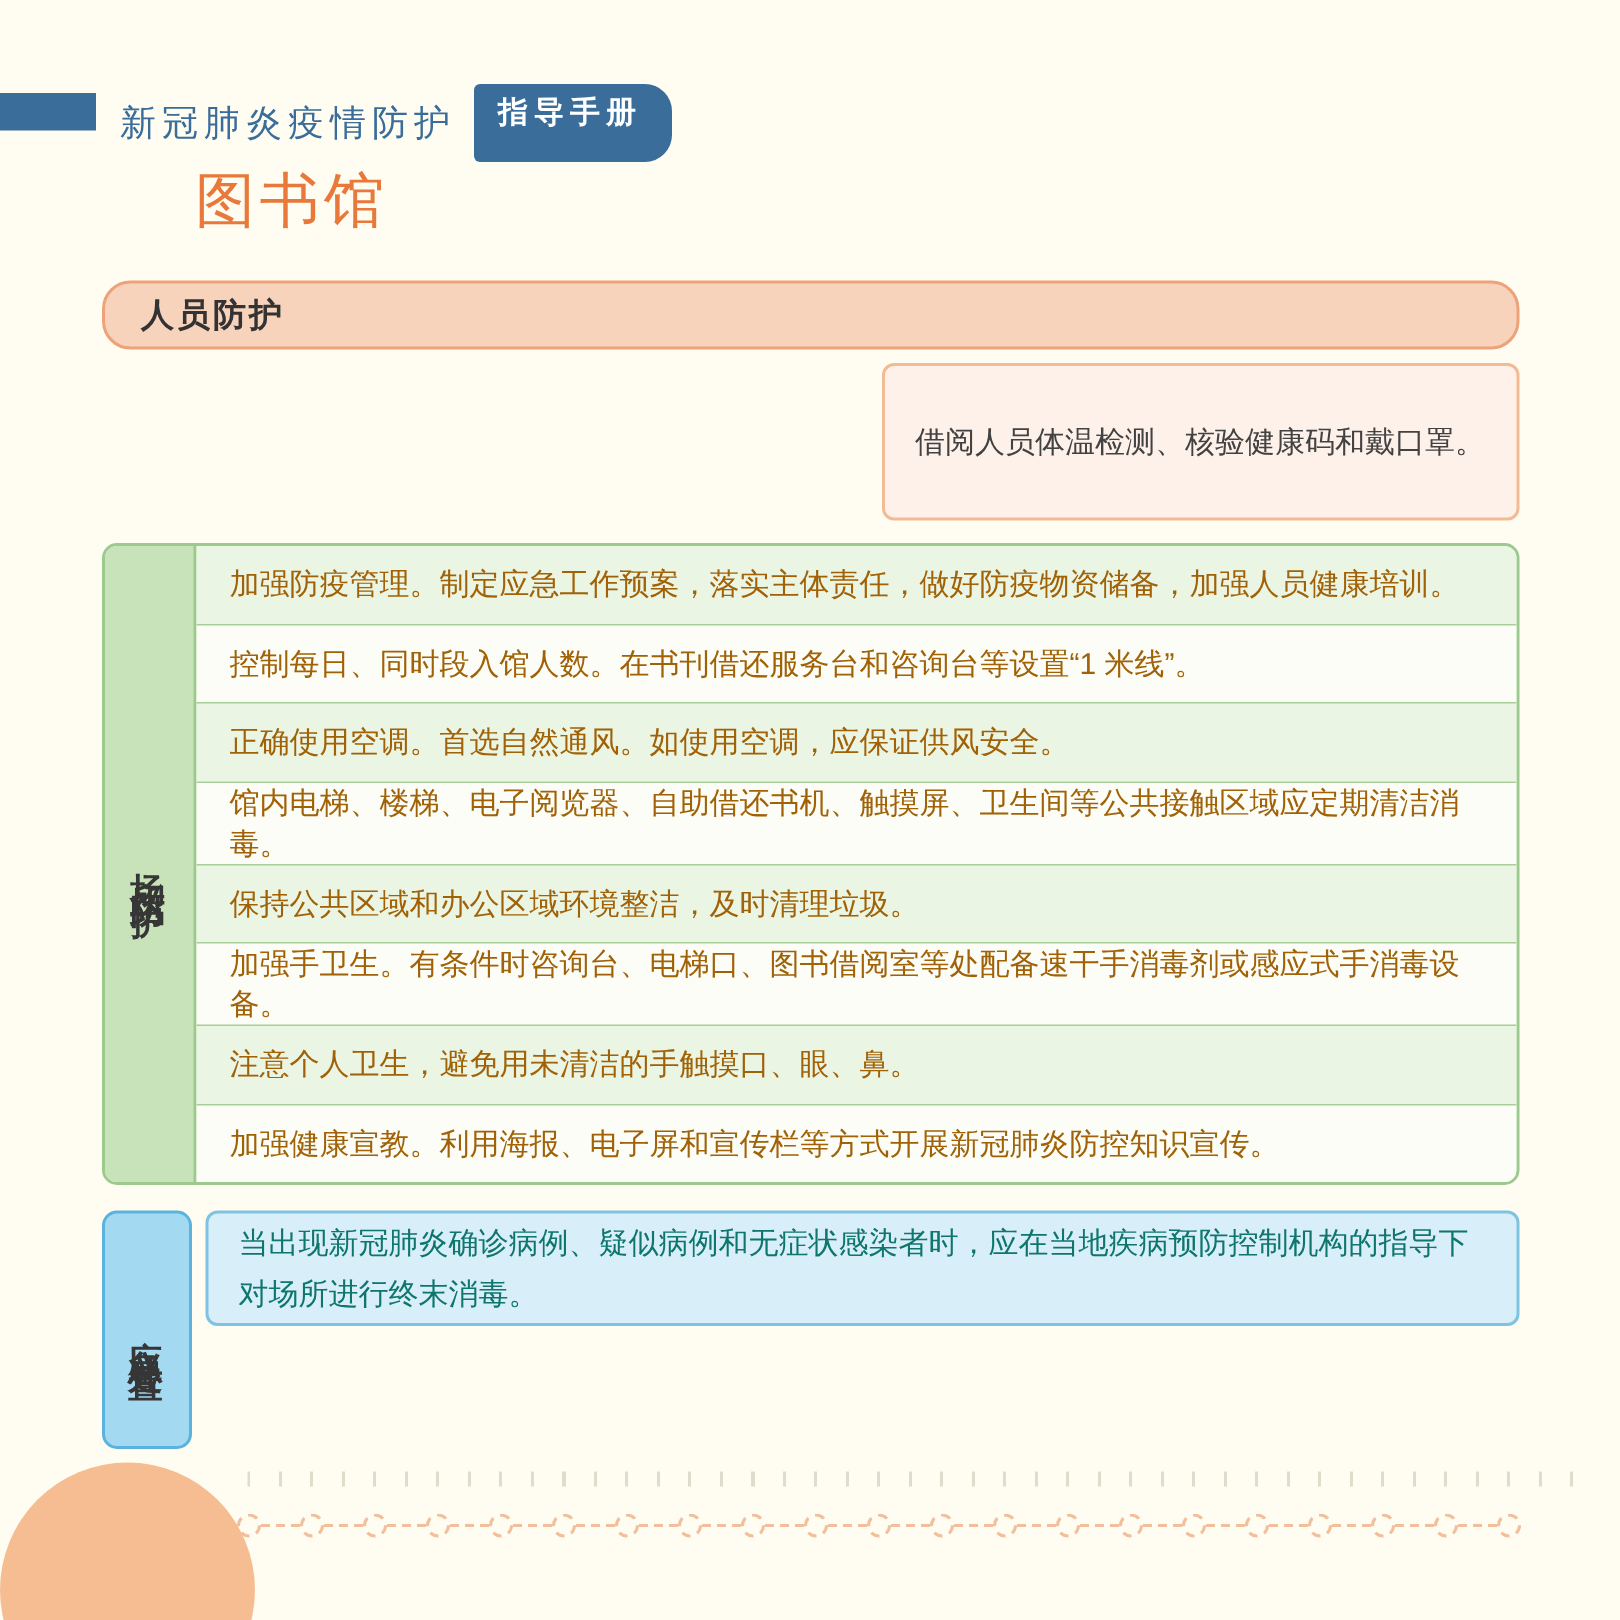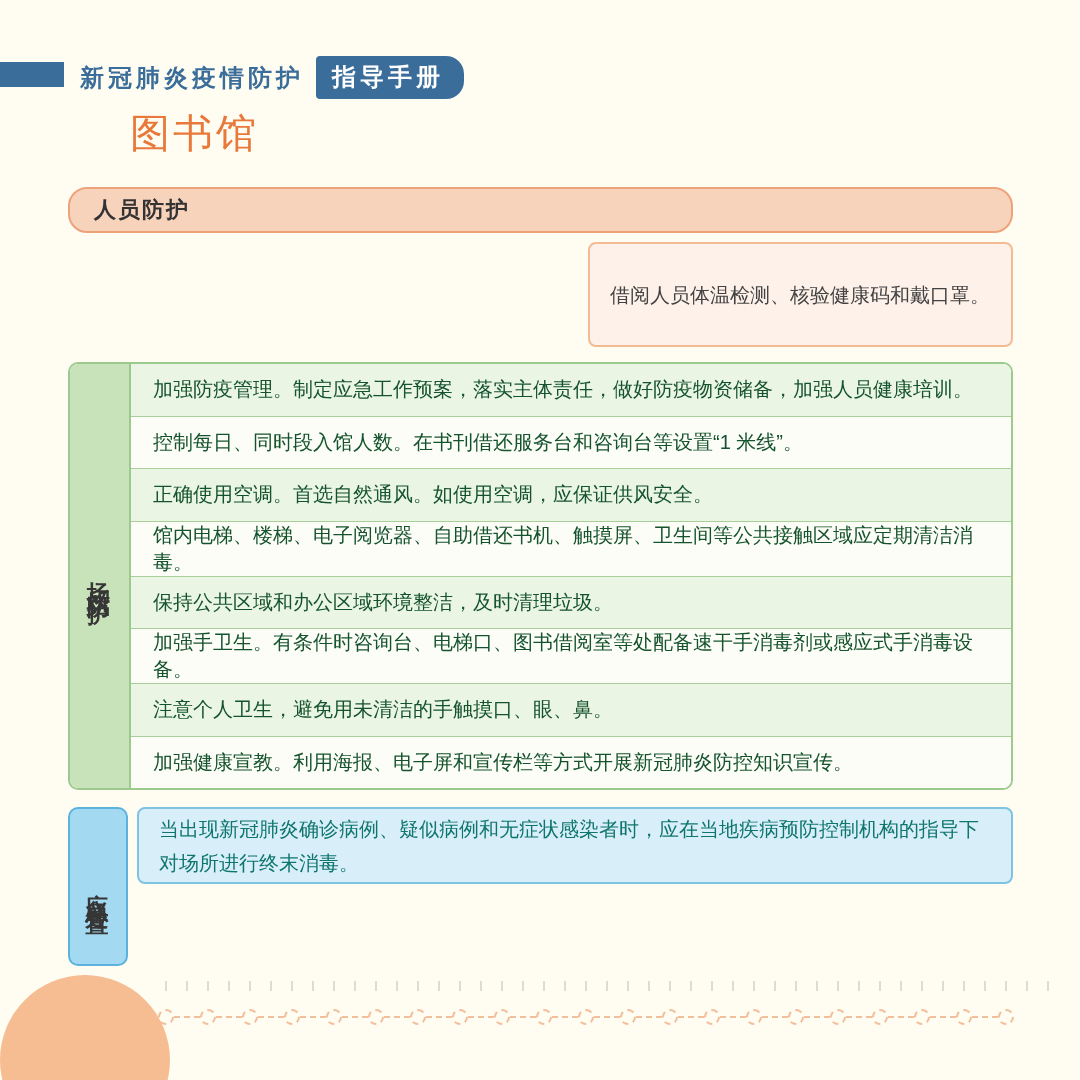--- a/index.html
+++ b/index.html
@@ -7,24 +7,24 @@
     width:1080px;height:1080px;
     font-family:"Liberation Sans", sans-serif;
     background:var(--background,#FFFDF1);
     overflow:hidden;
   }
   .page{position:relative;width:1080px;height:1080px;}
 
   
   .top-bar{position:absolute;left:0;top:62px;width:64px;height:25px;background:var(--header-blue,#3A6D9A);}
   .header{position:absolute;left:80px;top:56px;display:flex;align-items:center;gap:12px;}
-  .header-title{font-size:24px;font-weight:bold;color:var(--header-blue,#3A6D9A);letter-spacing:4px;white-space:nowrap;}
+  .header-title{font-size:24px;font-weight:normal;color:var(--header-blue,#3A6D9A);letter-spacing:4px;white-space:nowrap;}
   .header-badge{
-    background:var(--header-blue,#3A6D9A);color:#FFFFFF;font-size:24px;font-weight:bold;
-    letter-spacing:4px;padding:5px 20px 6px 16px;border-radius:4px 18px 18px 4px;white-space:nowrap;
+    background:var(--header-blue,#3A6D9A);color:#FFFFFF;font-size:20px;font-weight:bold;
+    letter-spacing:4px;padding:5px 20px 20px 16px;border-radius:4px 18px 18px 4px;white-space:nowrap;
   }
 
   .page-title{position:absolute;left:130px;top:106px;margin:0;font-size:40px;font-weight:normal;
     color:var(--title-orange,#E8793B);letter-spacing:3px;}
 
   
   .personnel-header{
     position:absolute;left:68px;top:187px;width:945px;height:46px;box-sizing:border-box;
     background:var(--peach-header-bg,#F8D3BC);border:2px solid var(--peach-border,#EDA27A);
     border-radius:19px;display:flex;align-items:center;padding-left:24px;
@@ -51,21 +51,21 @@
     border-right:2px solid var(--green-border,#9CCA8E);
     display:flex;align-items:center;justify-content:center;
   }
   .v-text{
     writing-mode:vertical-rl;text-orientation:upright;
     font-size:23px;font-weight:bold;color:#363636;letter-spacing:6px;
   }
   .venue-rows{flex:1;display:flex;flex-direction:column;}
   .venue-row{
     flex:1;display:flex;align-items:center;padding-left:22px;
-    font-size:20px;color:#14532d;background:#FCFDF6;
+    font-size:20px;color:#a16207;background:#FCFDF6;
   }
   .venue-row:nth-child(odd){background:#EBF5E4;}
   .venue-row + .venue-row{border-top:1px solid #A8CF99;}
 
   
   .emergency-label{
     position:absolute;left:68px;top:807px;width:60px;height:159px;box-sizing:border-box;
     background:var(--blue-label-bg,#A4DAF1);border:2px solid var(--blue-border,#5BB3DD);
     border-radius:10px;display:flex;align-items:center;justify-content:center;
   }

